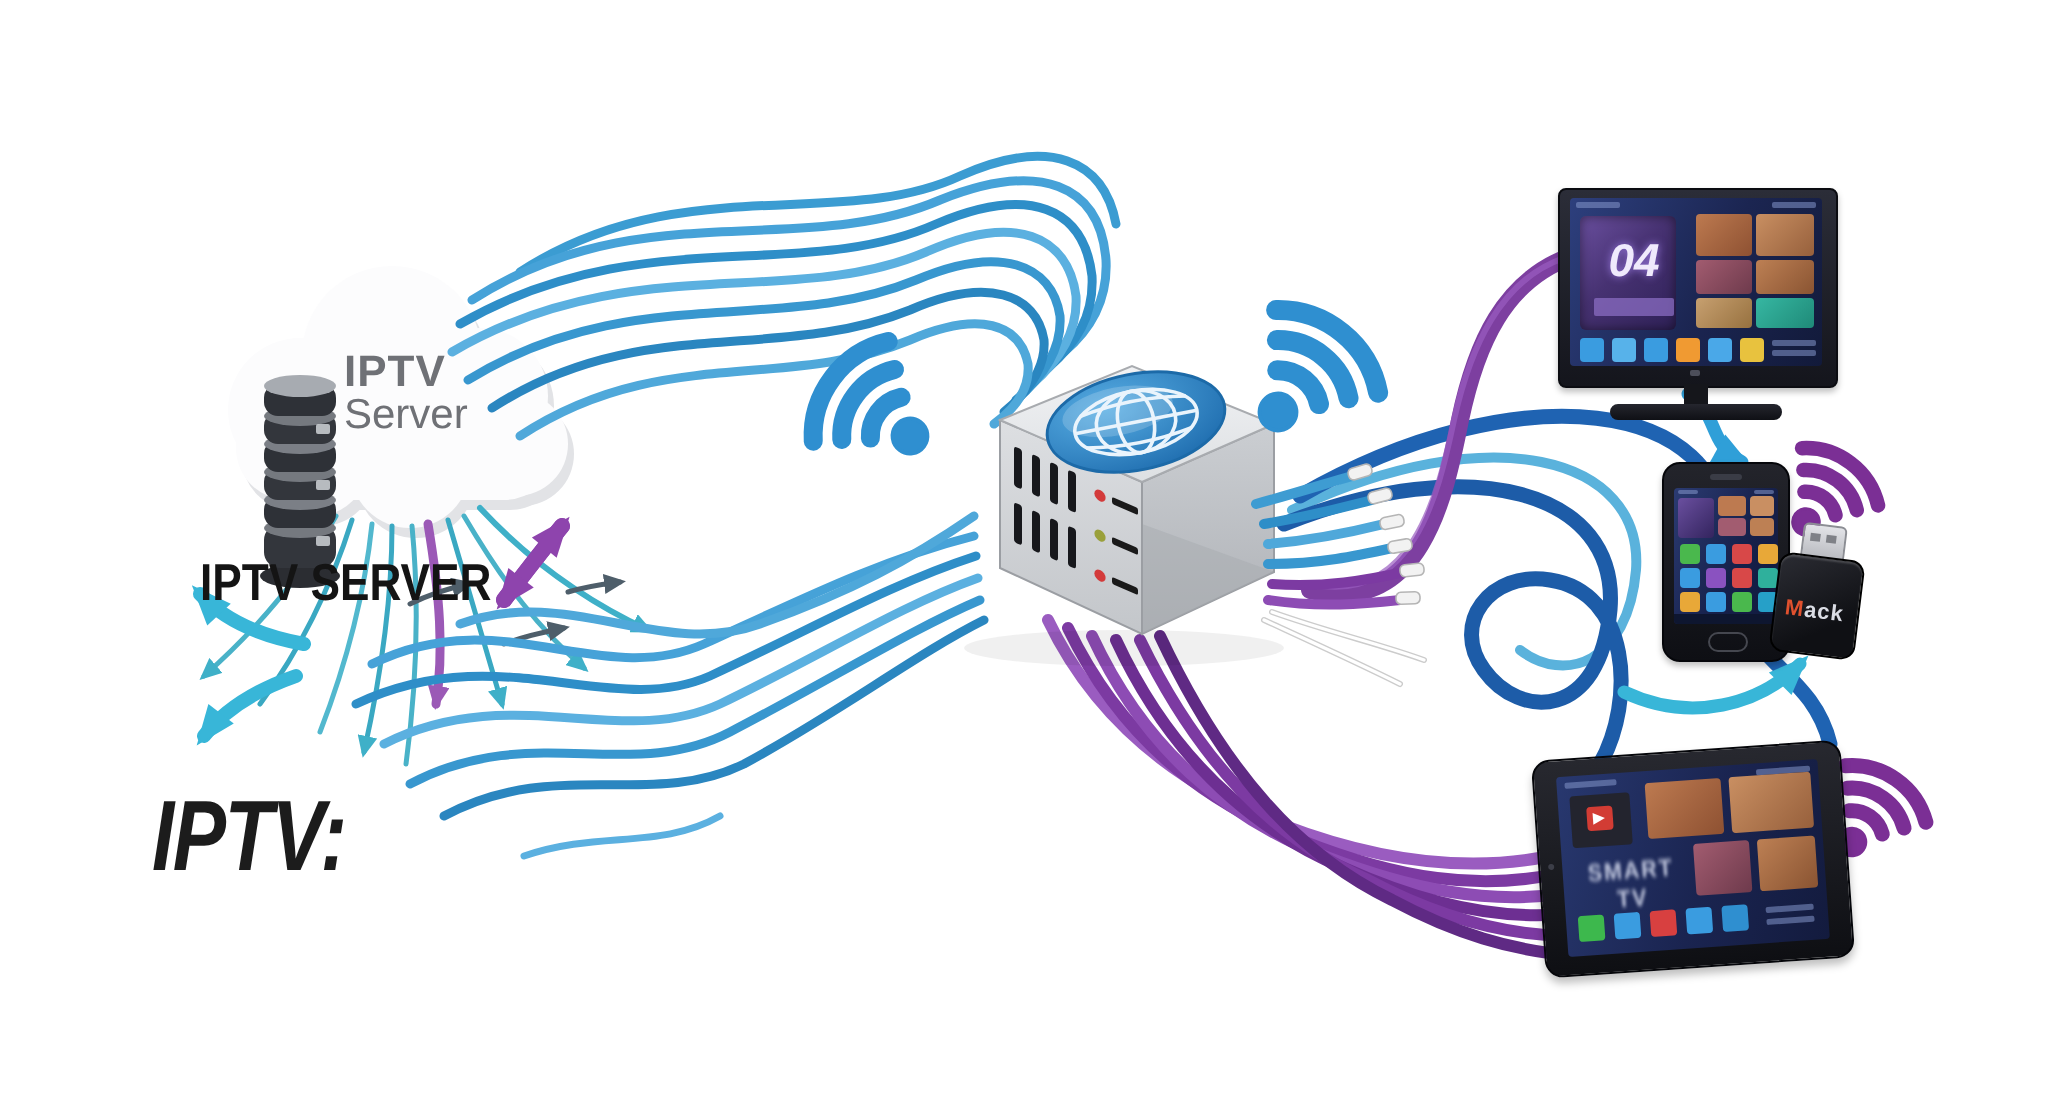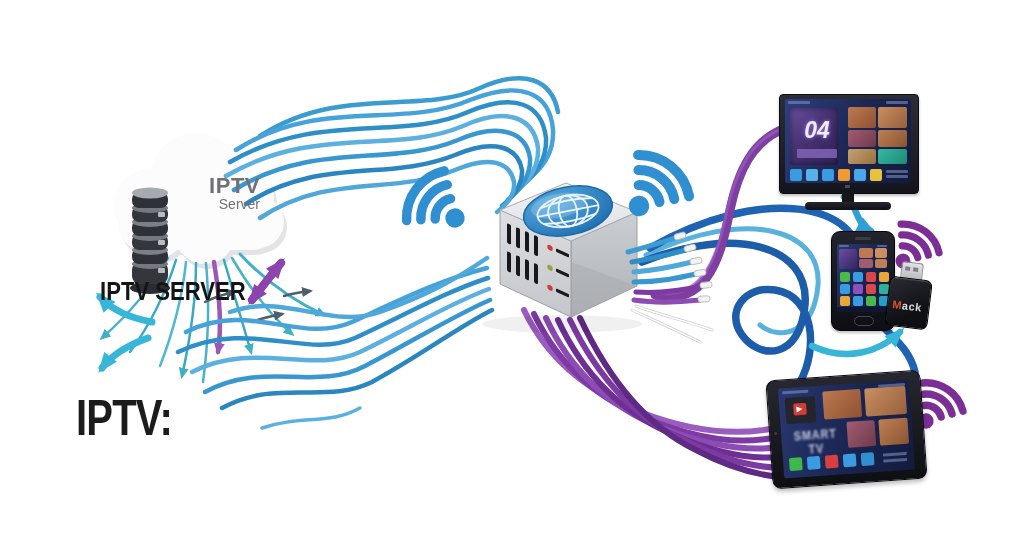--- a/index.html
+++ b/index.html
@@ -1,26 +1,26 @@
 <!DOCTYPE html>
 <html><head>
 <meta charset="utf-8">
 <style>
   html,body{margin:0;padding:0;background:#fff;}
   .canvas{position:relative;width:1024px;height:559px;background:#ffffff;overflow:hidden;
           font-family:"Liberation Sans",sans-serif;}
   .art{position:absolute;left:0;top:0;}
 
   
-  .cloud-label{position:absolute;left:160px;top:174px;width:100px;text-align:right;color:#6f7176;line-height:1.05;}
+  .cloud-label{position:absolute;left:172px;top:174px;width:100px;text-align:left;color:#6f7176;line-height:1.05;}
   .cloud-label .l1{font-size:22px;font-weight:bold;letter-spacing:.5px;}
-  .cloud-label .l2{font-size:14px;}
+  .cloud-label .l2{font-size:21px;}
   .server-caption{position:absolute;left:100px;top:276px;font-size:26px;font-weight:bold;color:#141414;
                   transform:scaleX(.85);transform-origin:0 50%;letter-spacing:0px;white-space:nowrap;}
-  .headline{position:absolute;left:76px;top:392px;color:#1c1c1c;}
+  .headline{position:absolute;left:76px;top:392px;color:#1c1c1c;font-style:italic;}
   .headline .h1{font-size:50px;font-weight:bold;transform:scaleX(.8);transform-origin:0 50%;
                 display:inline-block;white-space:nowrap;letter-spacing:-1px;}
   .headline .h2,.headline .h3{font-size:32px;font-weight:bold;transform:scaleX(.8);transform-origin:0 50%;
                 display:inline-block;white-space:nowrap;letter-spacing:-.5px;margin-top:5px;}
   .headline .row{line-height:1.05;}
   .headline .row3{padding-left:8px;}
 
   
   .tv{position:absolute;left:779px;top:94px;width:138px;height:131px;}
   .tv .frame{position:absolute;left:0;top:0;width:138px;height:98px;background:linear-gradient(#2b2d38,#14151c);

